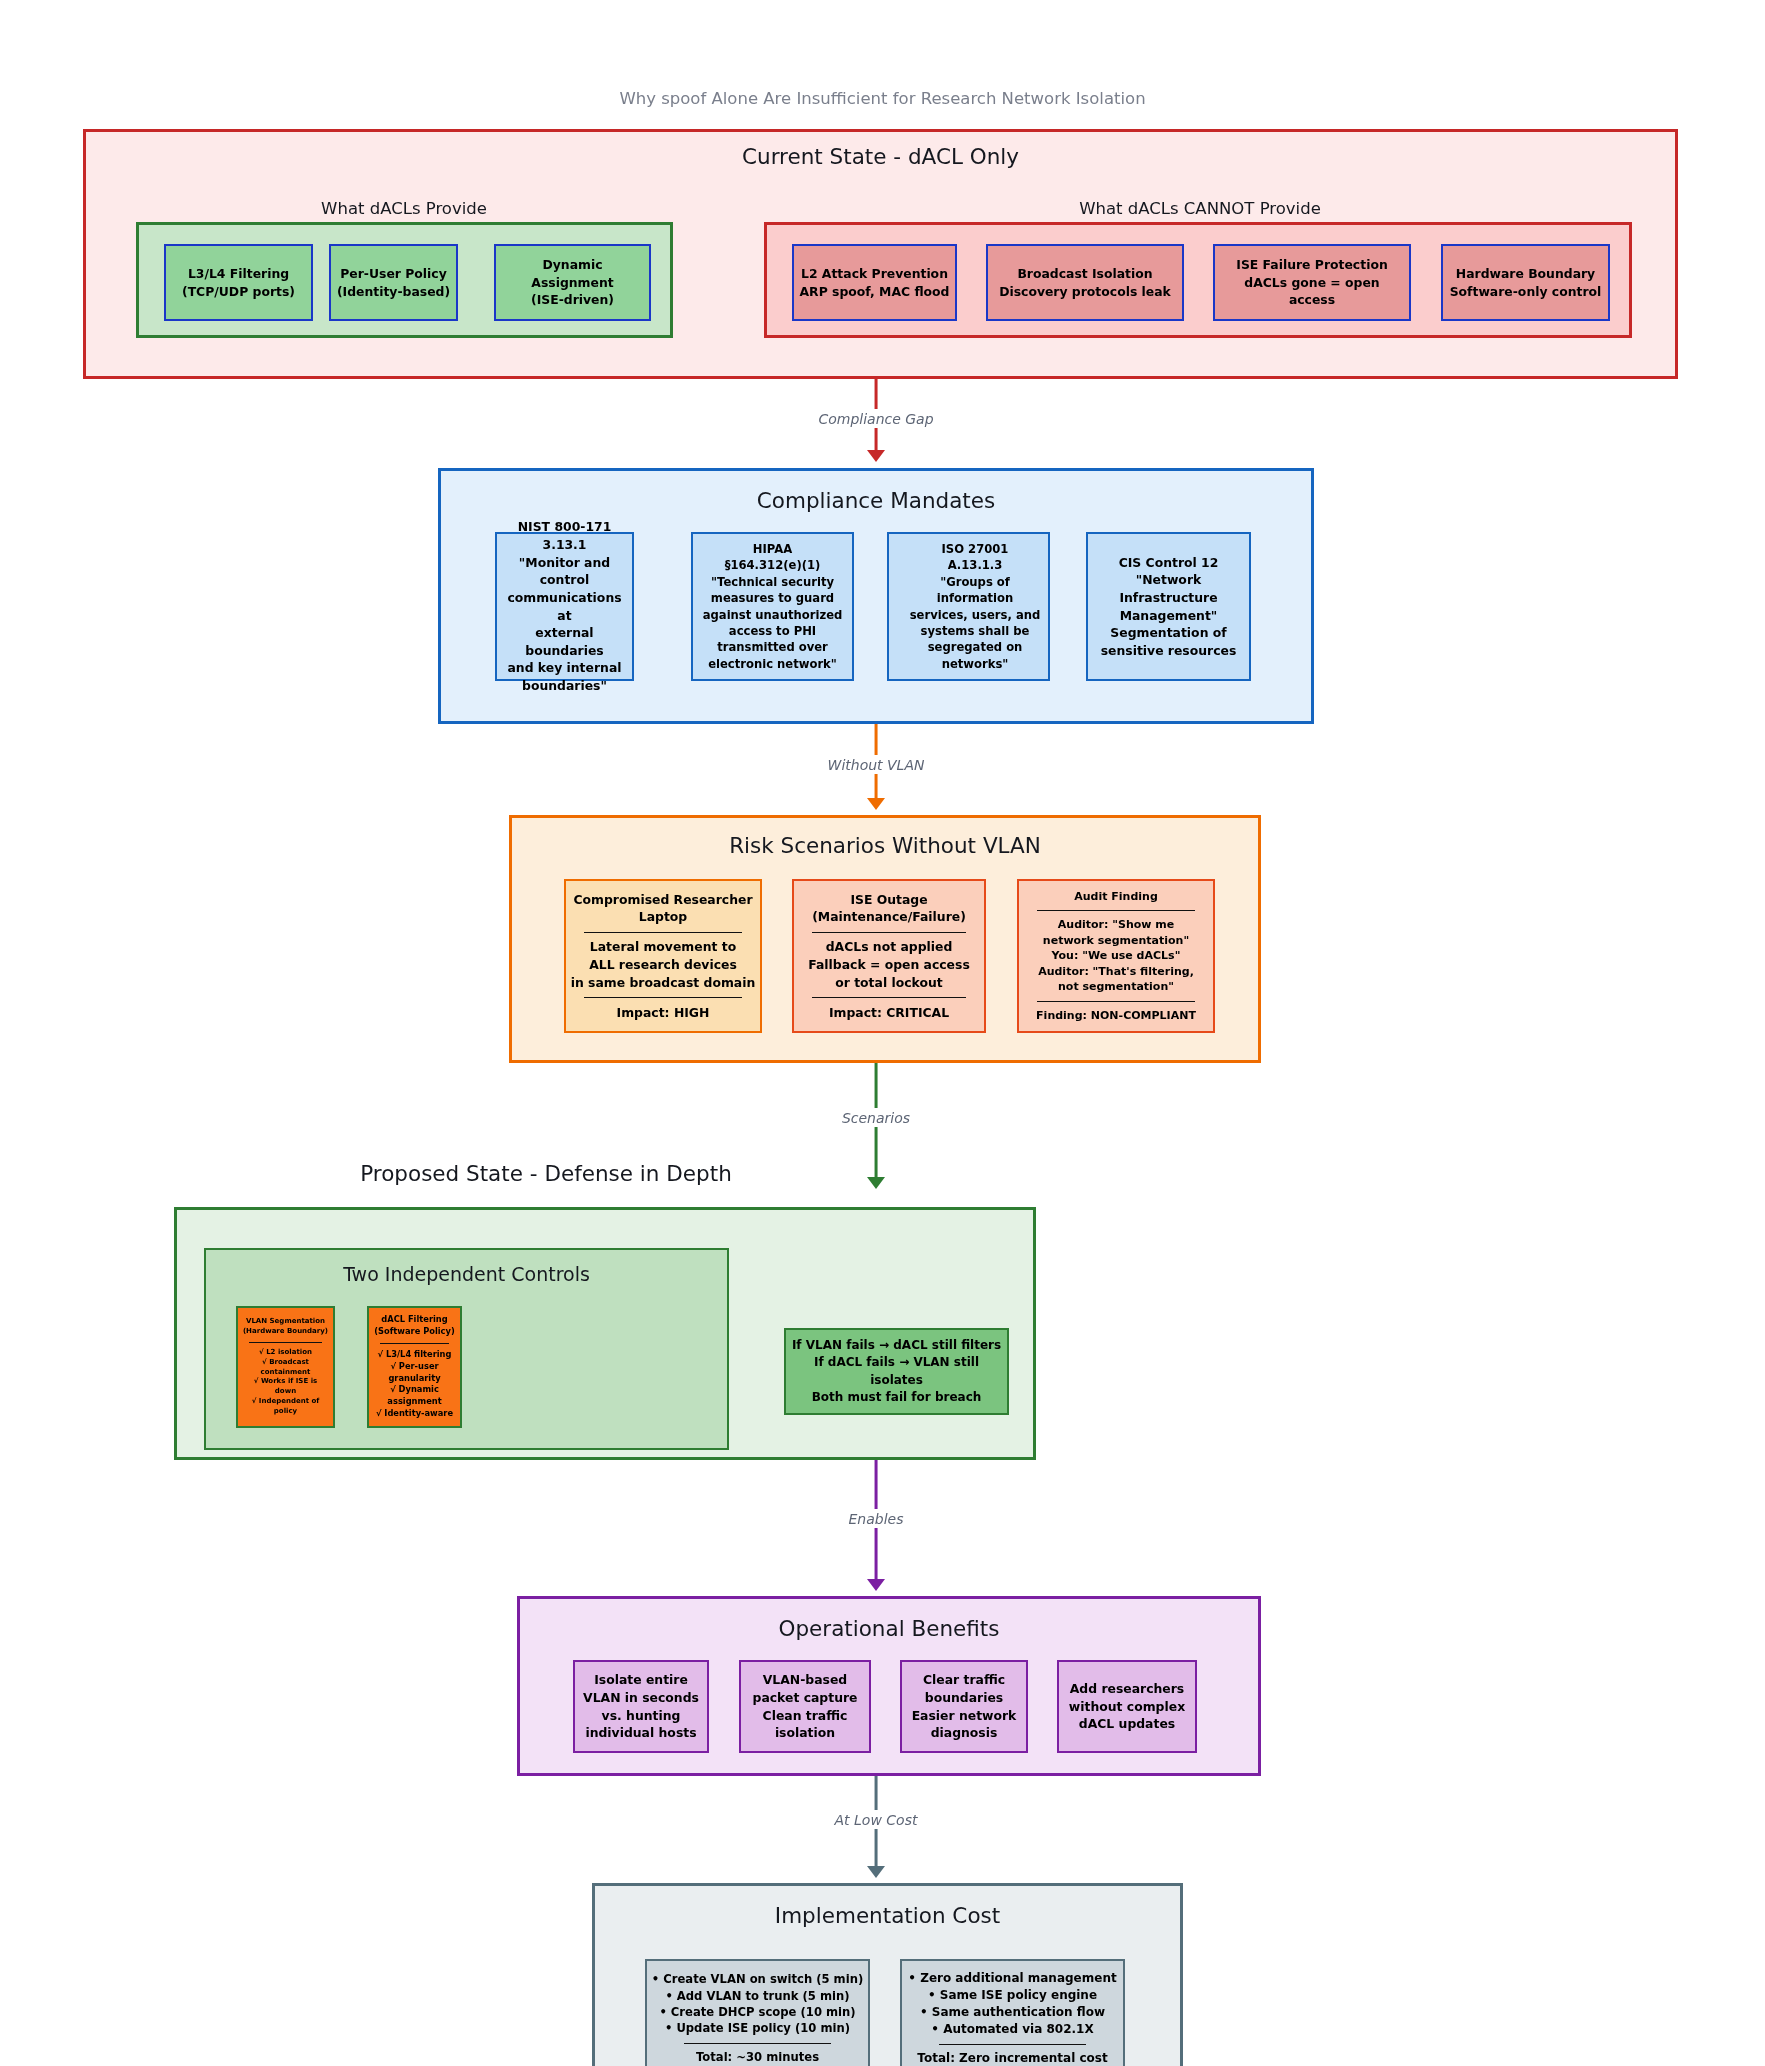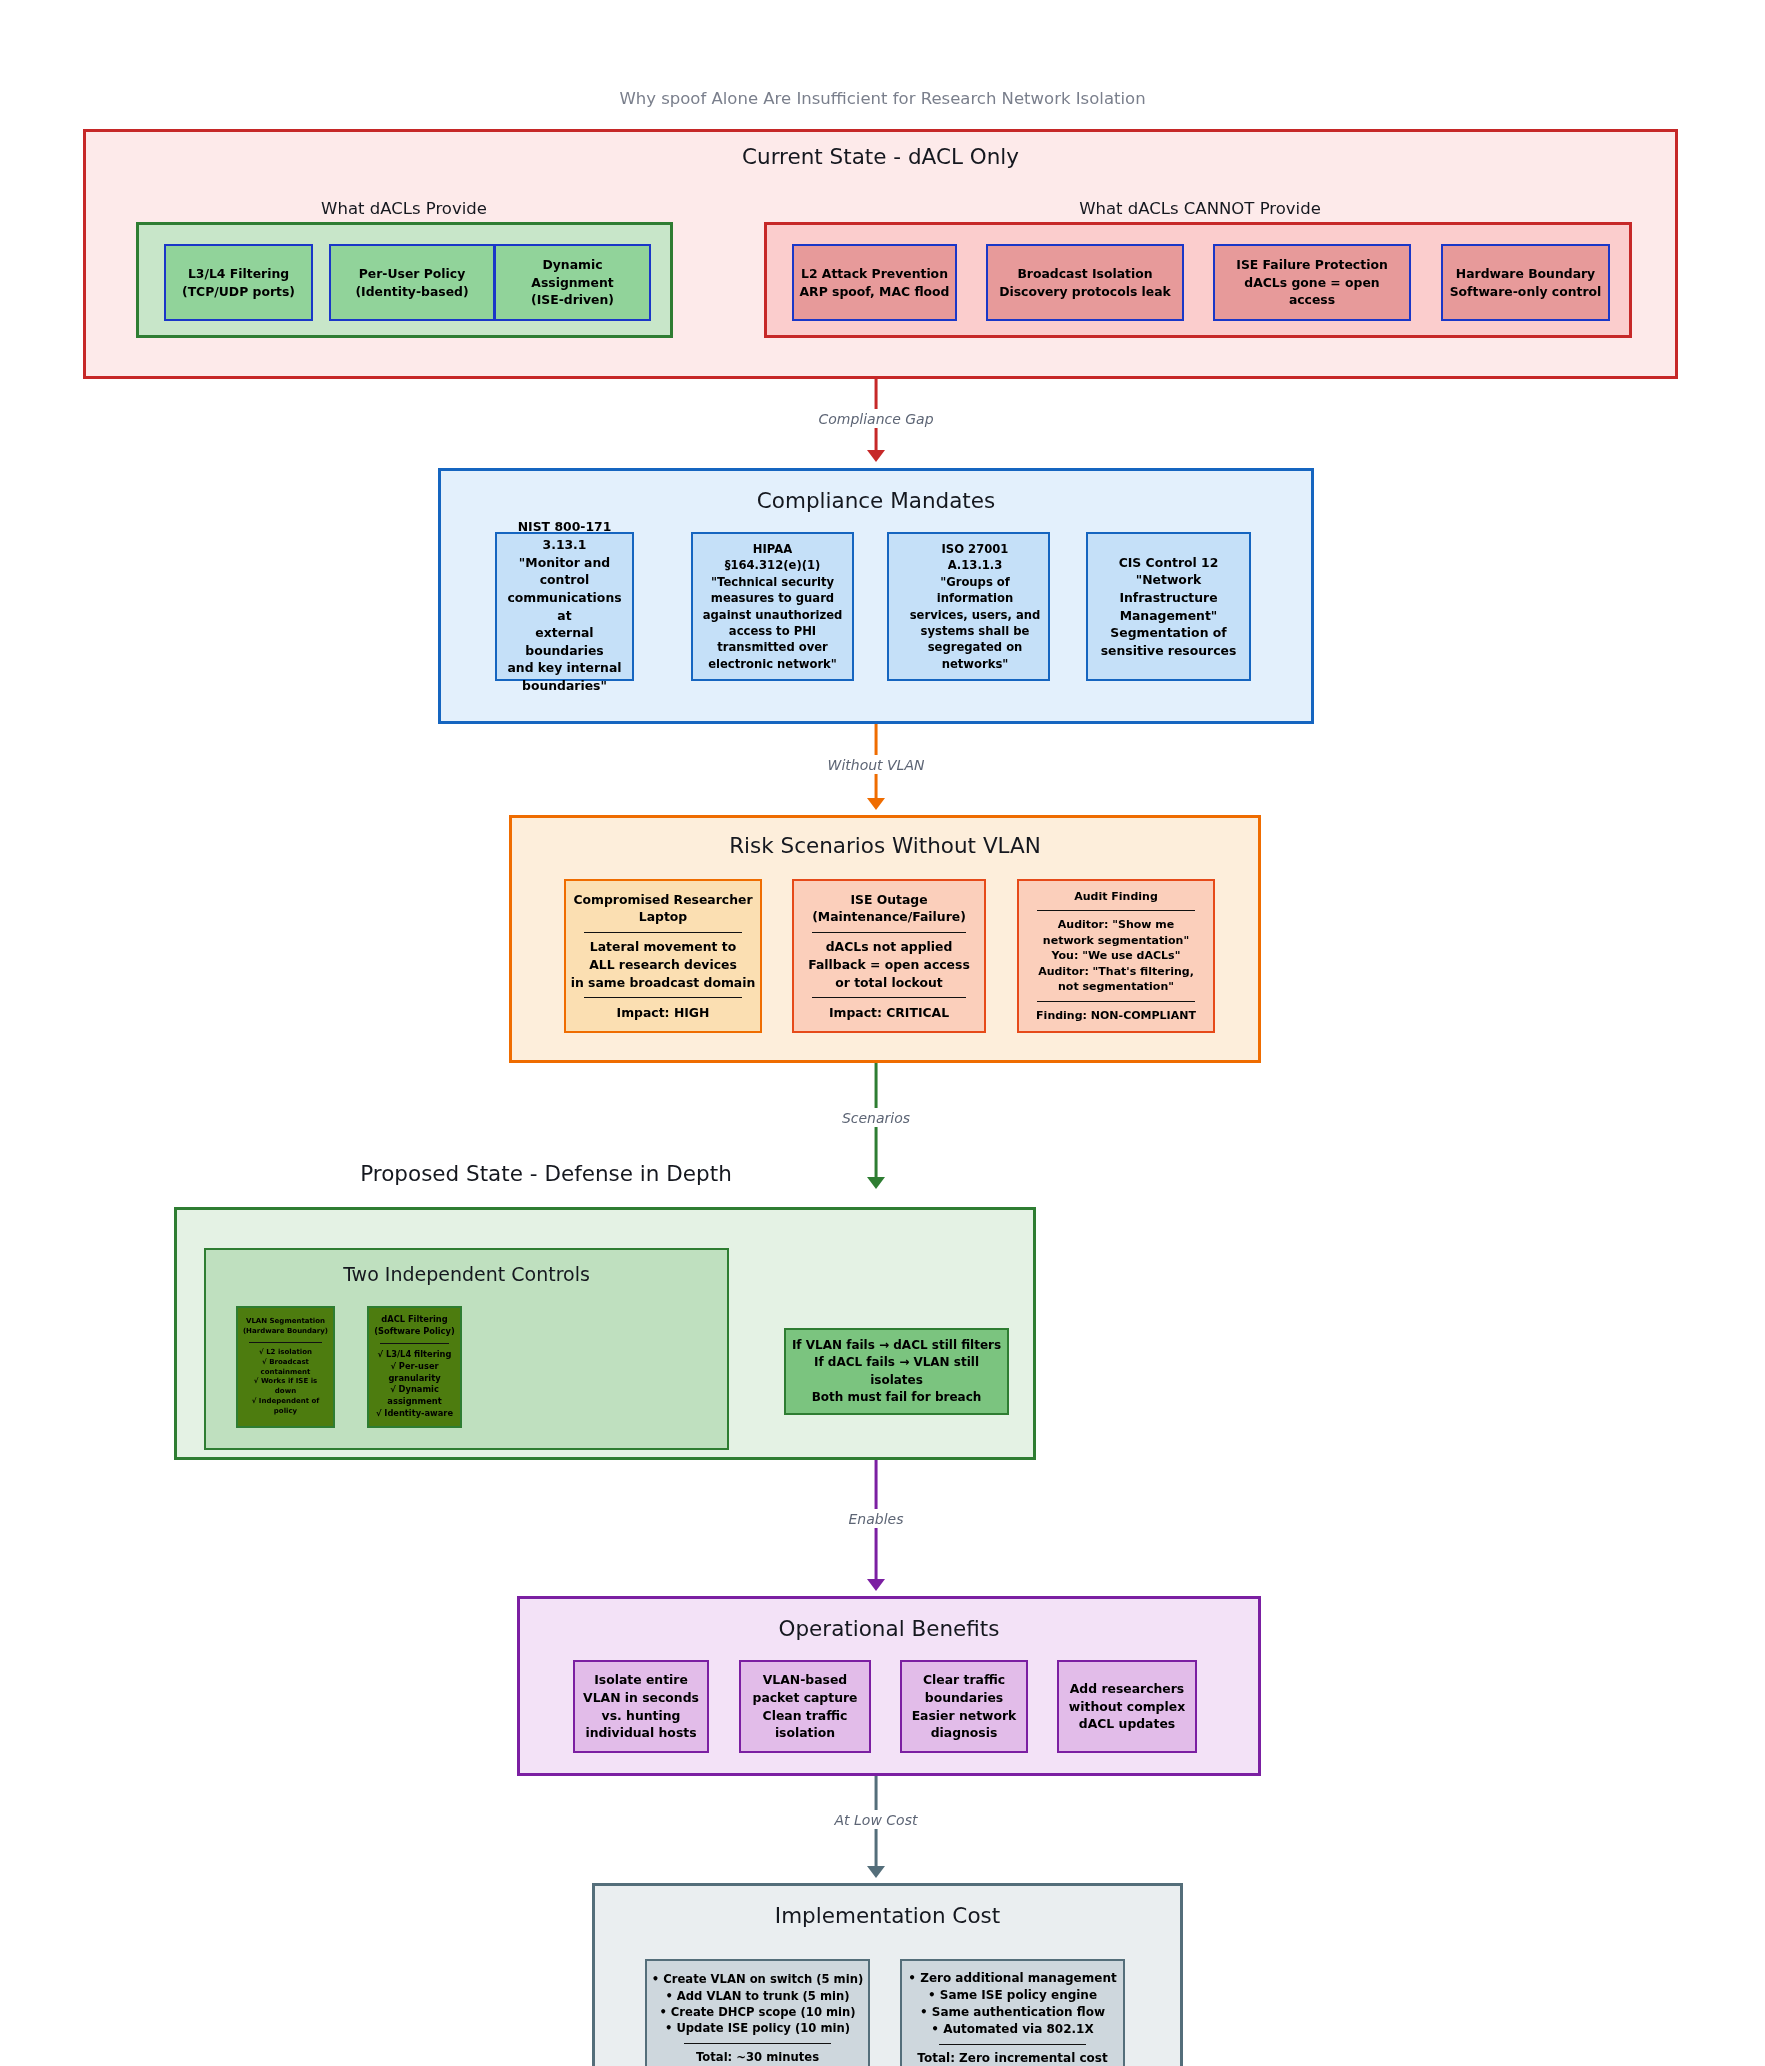--- a/index.html
+++ b/index.html
@@ -36,21 +36,21 @@
 
   .sec-compliance{background:#e3f0fc;border:3.3px solid #1565c0;}
   .card-compliance{background:#c5e0f8;border:2.5px solid #1565c0;}
 
   .sec-risk{background:#fdeedb;border:3.3px solid #ef6c00;}
   .card-risk-a{background:#fbdfb2;border:2.5px solid #ef6c00;}
   .card-risk-b{background:#fbcfbb;border:2.5px solid #e64a19;}
 
   .sec-proposed{background:#e4f2e4;border:3.3px solid #2e7d32;}
   .sub-twoctl{background:#bfe0bf;border:2.9px solid #2e7d32;}
-  .card-ctl{background:#4d7c0f;border:2.5px solid #2e7d32;}
+  .card-ctl{background:#f97316;border:2.5px solid #2e7d32;}
   .card-resil{background:#7bc47f;border:2.5px solid #2e7d32;}
 
   .sec-benefits{background:#f3e2f7;border:3.3px solid #7b1fa2;}
   .card-benefit{background:#e2bce9;border:2.5px solid #7b1fa2;}
 
   .sec-cost{background:#eaeef0;border:3.3px solid #546e7a;}
   .card-cost{background:#ced7dd;border:2.5px solid #546e7a;}
 
   
   .conn{position:absolute;}
@@ -74,21 +74,21 @@
     <div class="group-title" style="left:0;top:67px;width:636px;">What dACLs Provide</div>
     <div class="group-title" style="left:645px;top:67px;width:938px;">What dACLs CANNOT Provide</div>
 
     <div class="section sub-provide" style="left:50px;top:90px;width:537px;height:116px;">
       <div class="card card-provide" style="left:25px;top:19px;width:149px;height:77px;">
         <div class="card-inner" style="font-size: 12.4px;">
           <span class="ln bold">L3/L4 Filtering</span>
           <span class="ln bold">(TCP/UDP ports)</span>
         </div>
       </div>
-      <div class="card card-provide" style="left:190px;top:19px;width:166px;height:77px;">
+      <div class="card card-provide" style="left:190px;top:19px;width:129px;height:77px;">
         <div class="card-inner" style="font-size: 12.4px;">
           <span class="ln bold">Per-User Policy</span>
           <span class="ln bold">(Identity-based)</span>
         </div>
       </div>
       <div class="card card-provide" style="left:355px;top:19px;width:157px;height:77px;">
         <div class="card-inner" style="font-size: 12.4px;">
           <span class="ln bold">Dynamic Assignment</span>
           <span class="ln bold">(ISE-driven)</span>
         </div>

